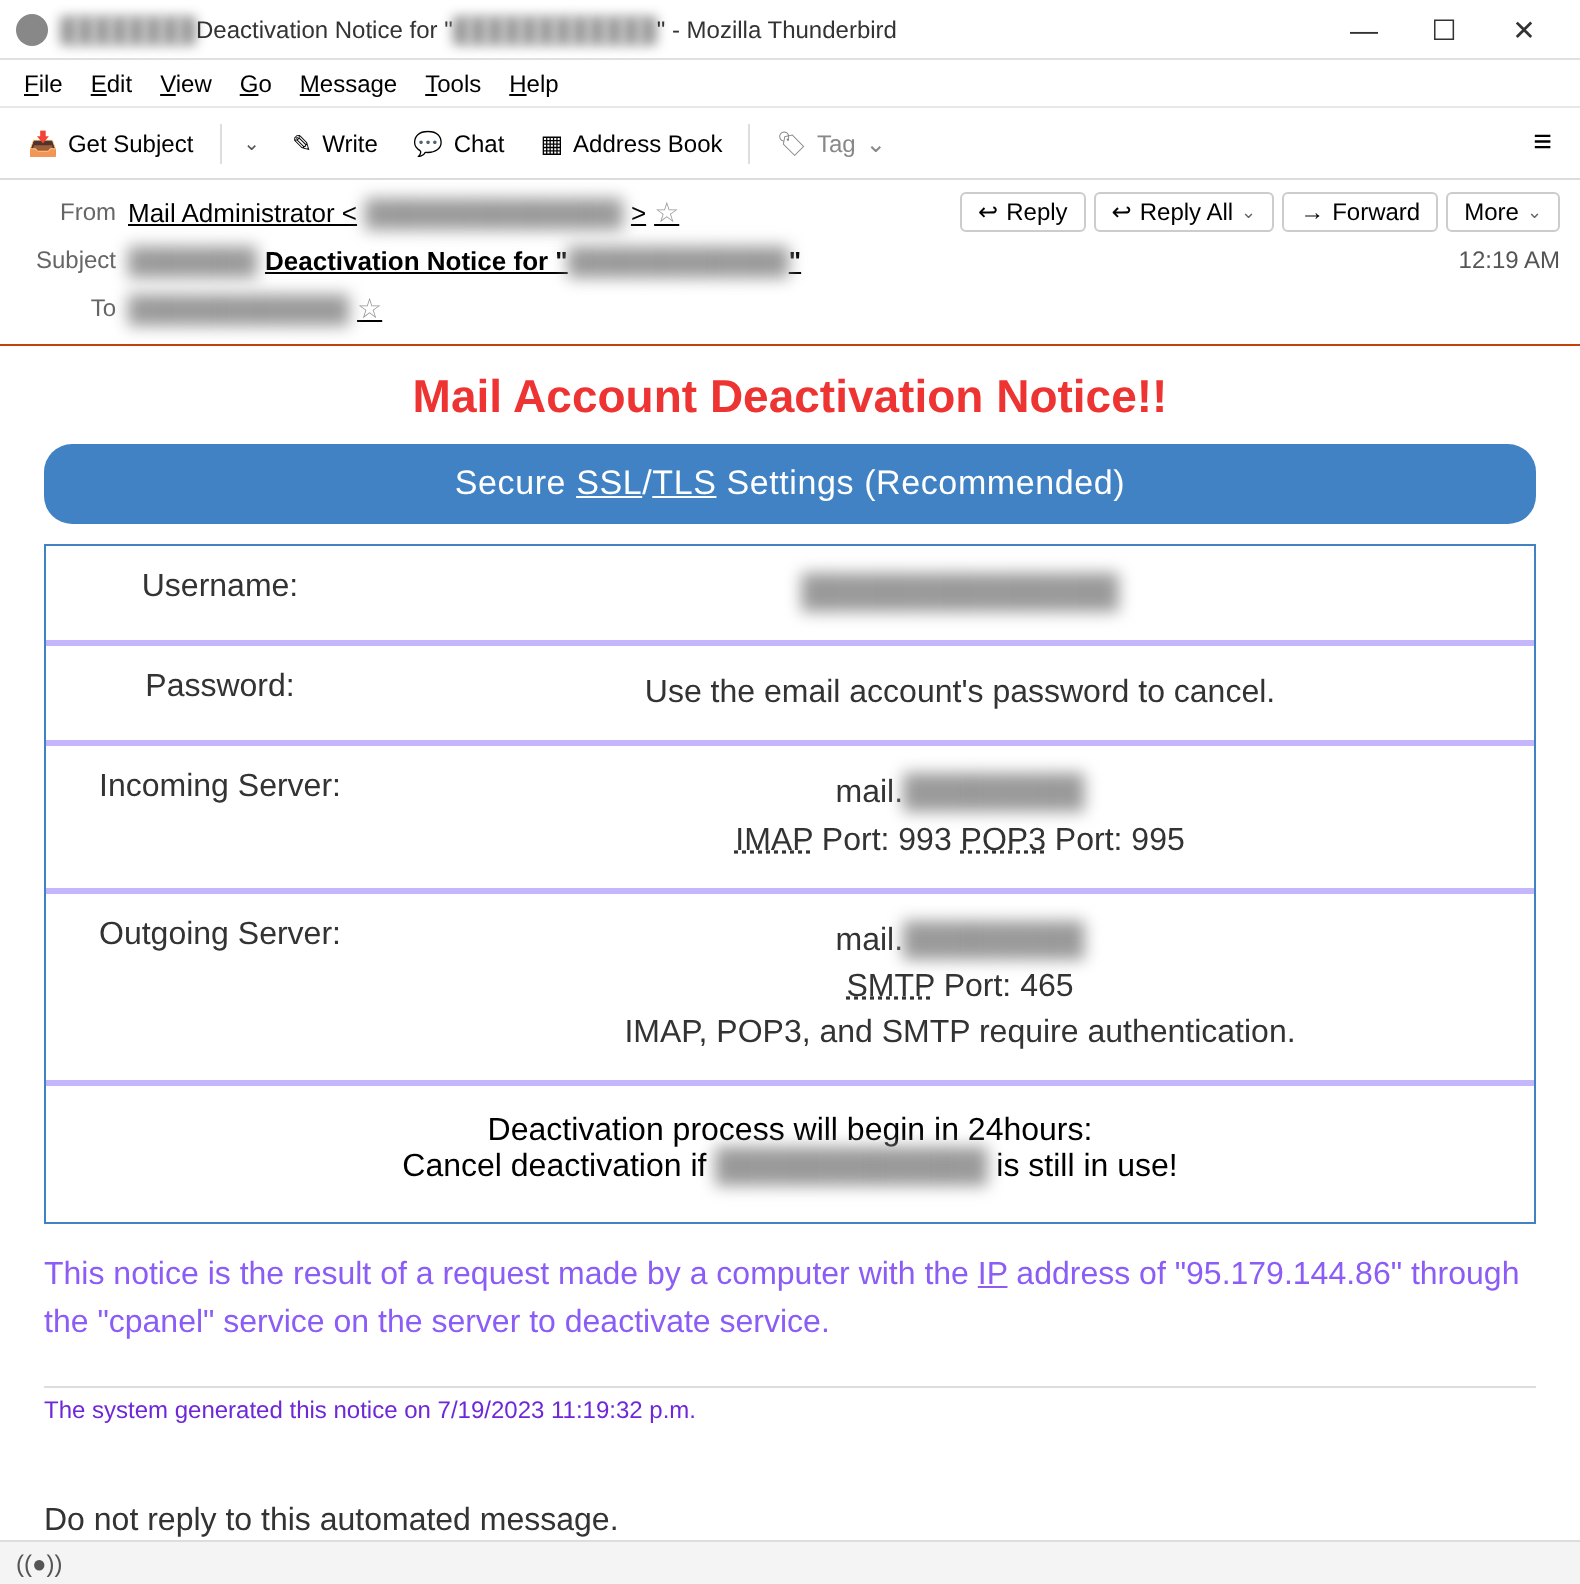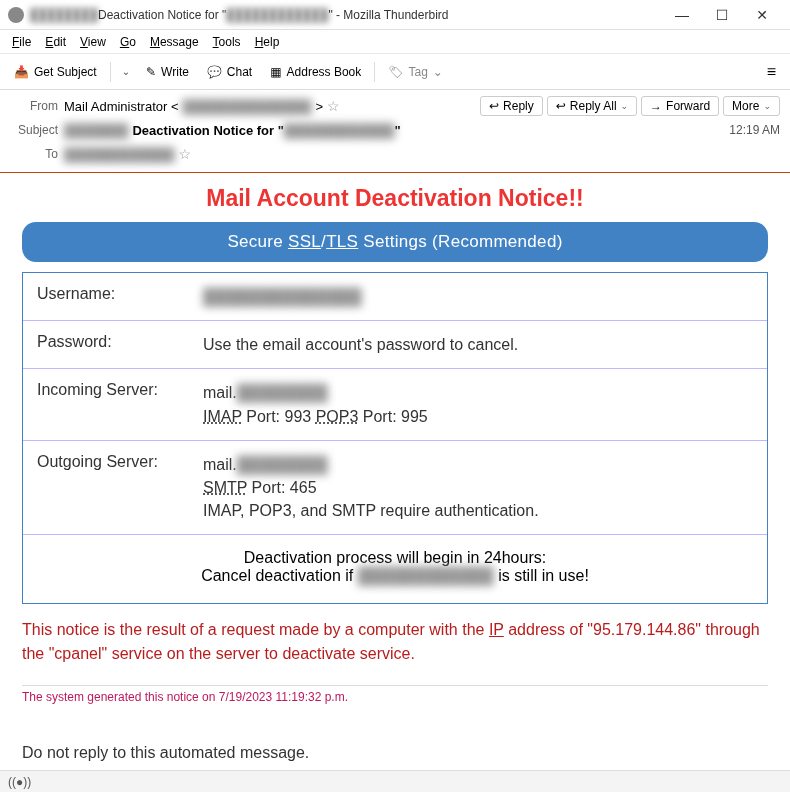--- a/index.html
+++ b/index.html
@@ -22,44 +22,44 @@
 .toolbar { height: 36px; display: flex; align-items: center; padding: 0 6px; font-size: 12px; border-bottom: 1px solid #dcdcdc; gap: 2px; }
 .tbtn { display: flex; align-items: center; padding: 4px 8px; gap: 5px; border-radius: 3px; cursor: pointer; }
 .tsep { width: 1px; height: 20px; background: #ddd; margin: 0 3px; }
 .chev { font-size: 10px; color: #555; padding: 4px 6px; cursor: pointer; }
 .hamburger { margin-left: auto; font-size: 16px; padding: 4px 8px; cursor: pointer; }
 
 
 .headers { padding: 4px 10px 6px 10px; border-bottom: 1px solid #c2410c; font-size: 13px; }
 .hrow { display: flex; align-items: center; min-height: 24px; gap: 6px; }
 .hlabel { width: 48px; text-align: right; color: #666; font-size: 12px; }
-.hval { flex: 1; display: flex; align-items: flex-end; gap: 4px; }
+.hval { flex: 1; display: flex; align-items: flex-end; gap: 4px; text-decoration: underline; }
 .blur { filter: blur(4px); color: #999; user-select: none; }
 .star { color: #999; cursor: pointer; font-size: 14px; }
 .actions { display: flex; gap: 4px; margin-left: auto; }
 .abtn { border: 1px solid #ccc; border-radius: 3px; padding: 2px 8px; font-size: 12px; display: flex; align-items: center; gap: 4px; cursor: pointer; background: #fff; }
 .abtn .dd { font-size: 9px; color: #666; }
 .time { color: #555; font-size: 12px; }
 
 
 .body-wrap { padding: 4px 22px 10px 22px; height: calc(100% - 30px - 24px - 36px - 76px - 22px); overflow: hidden; }
 .h1 { color: #e33; font-weight: bold; font-size: 23px; text-align: center; padding: 8px 0 10px 0; }
 .bluebanner { background: #4182c4; color: #fff; font-size: 17px; text-align: center; padding: 10px 0; border-radius: 14px; margin-bottom: 10px; letter-spacing: .3px; }
 .bluebanner .und { text-decoration: underline; }
 .tablebox { border: 1px solid #4182c4; margin-bottom: 8px; }
-.trow { display: flex; border-bottom: 1px solid #c4b5fd; font-size: 16px; }
+.trow { display: flex; border-bottom: 3px solid #c4b5fd; font-size: 16px; text-align: center; }
 .trow:last-child { border-bottom: none; }
 .tcell-l { width: 170px; padding: 12px 10px 12px 14px; color: #333; }
 .tcell-r { flex: 1; padding: 12px 10px; color: #333; line-height: 1.45; }
 .trow.centered { display: block; text-align: center; padding: 14px 10px 18px 10px; font-size: 16px; }
 .cancelbtn { display: inline-block; background: linear-gradient(#2a3cc9, #1a2aa9); color: #fff; font-weight: bold; font-size: 20px; letter-spacing: 2px; padding: 10px 24px; border-radius: 8px; margin-top: 10px; border: 1px solid #1a2a9a; box-shadow: 0 3px 6px rgba(0,0,0,.4); font-variant: small-caps; cursor: pointer; }
-.notice { font-size: 16px; color: #b91c1c; padding: 6px 0; line-height: 1.45; }
+.notice { font-size: 16px; color: #8b5cf6; padding: 6px 0; line-height: 1.45; }
 .notice .und { text-decoration: underline; }
 hr.sep { border: none; border-top: 1px solid #ddd; margin: 14px 0 4px 0; }
-.footnote-sm { font-size: 12px; color: #be185d; }
+.footnote-sm { font-size: 12px; color: #6d28d9; }
 .footnote { font-size: 16px; color: #333; margin-top: 40px; }
 
 .statusbar { position: absolute; bottom: 0; left: 0; right: 0; height: 22px; background: #f4f4f4; border-top: 1px solid #ddd; display: flex; align-items: center; padding: 0 8px; font-size: 12px; color: #555; }
 .dotted-und { text-decoration-line: underline; text-decoration-style: dotted; }
 </style>
 </head>
 <body>
 
 <div class="titlebar">
   <div class="appicon"></div>

